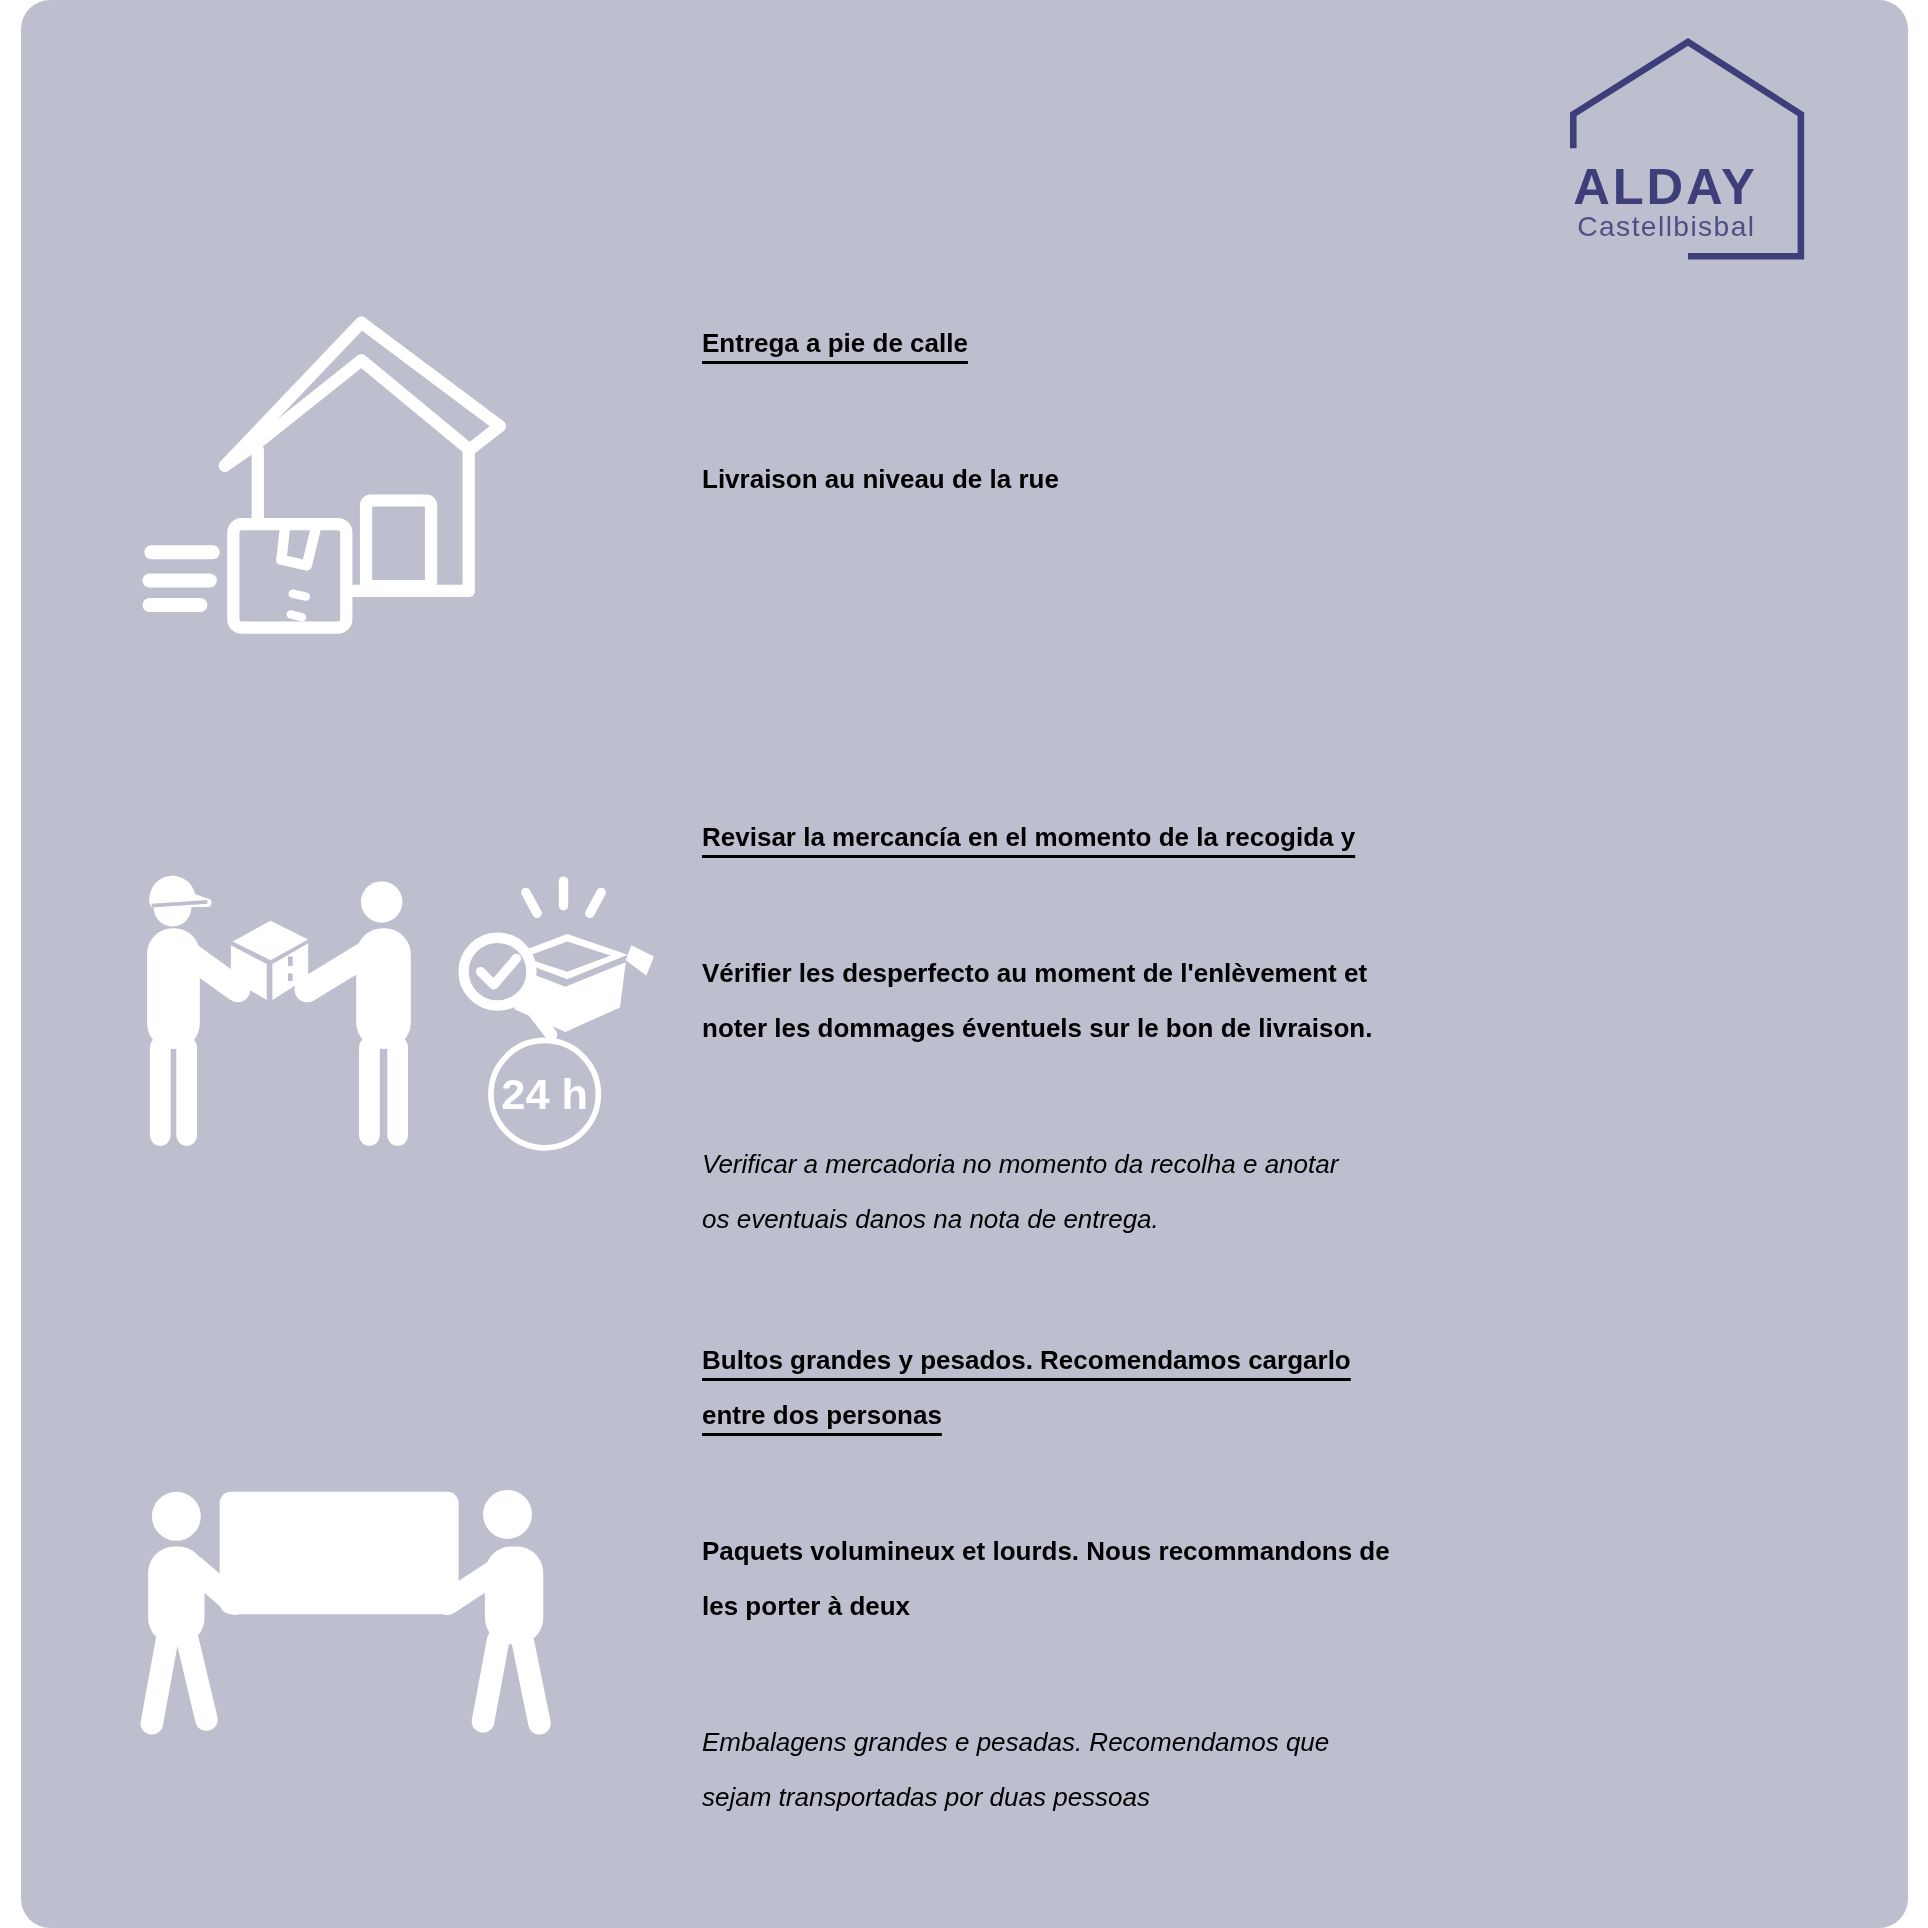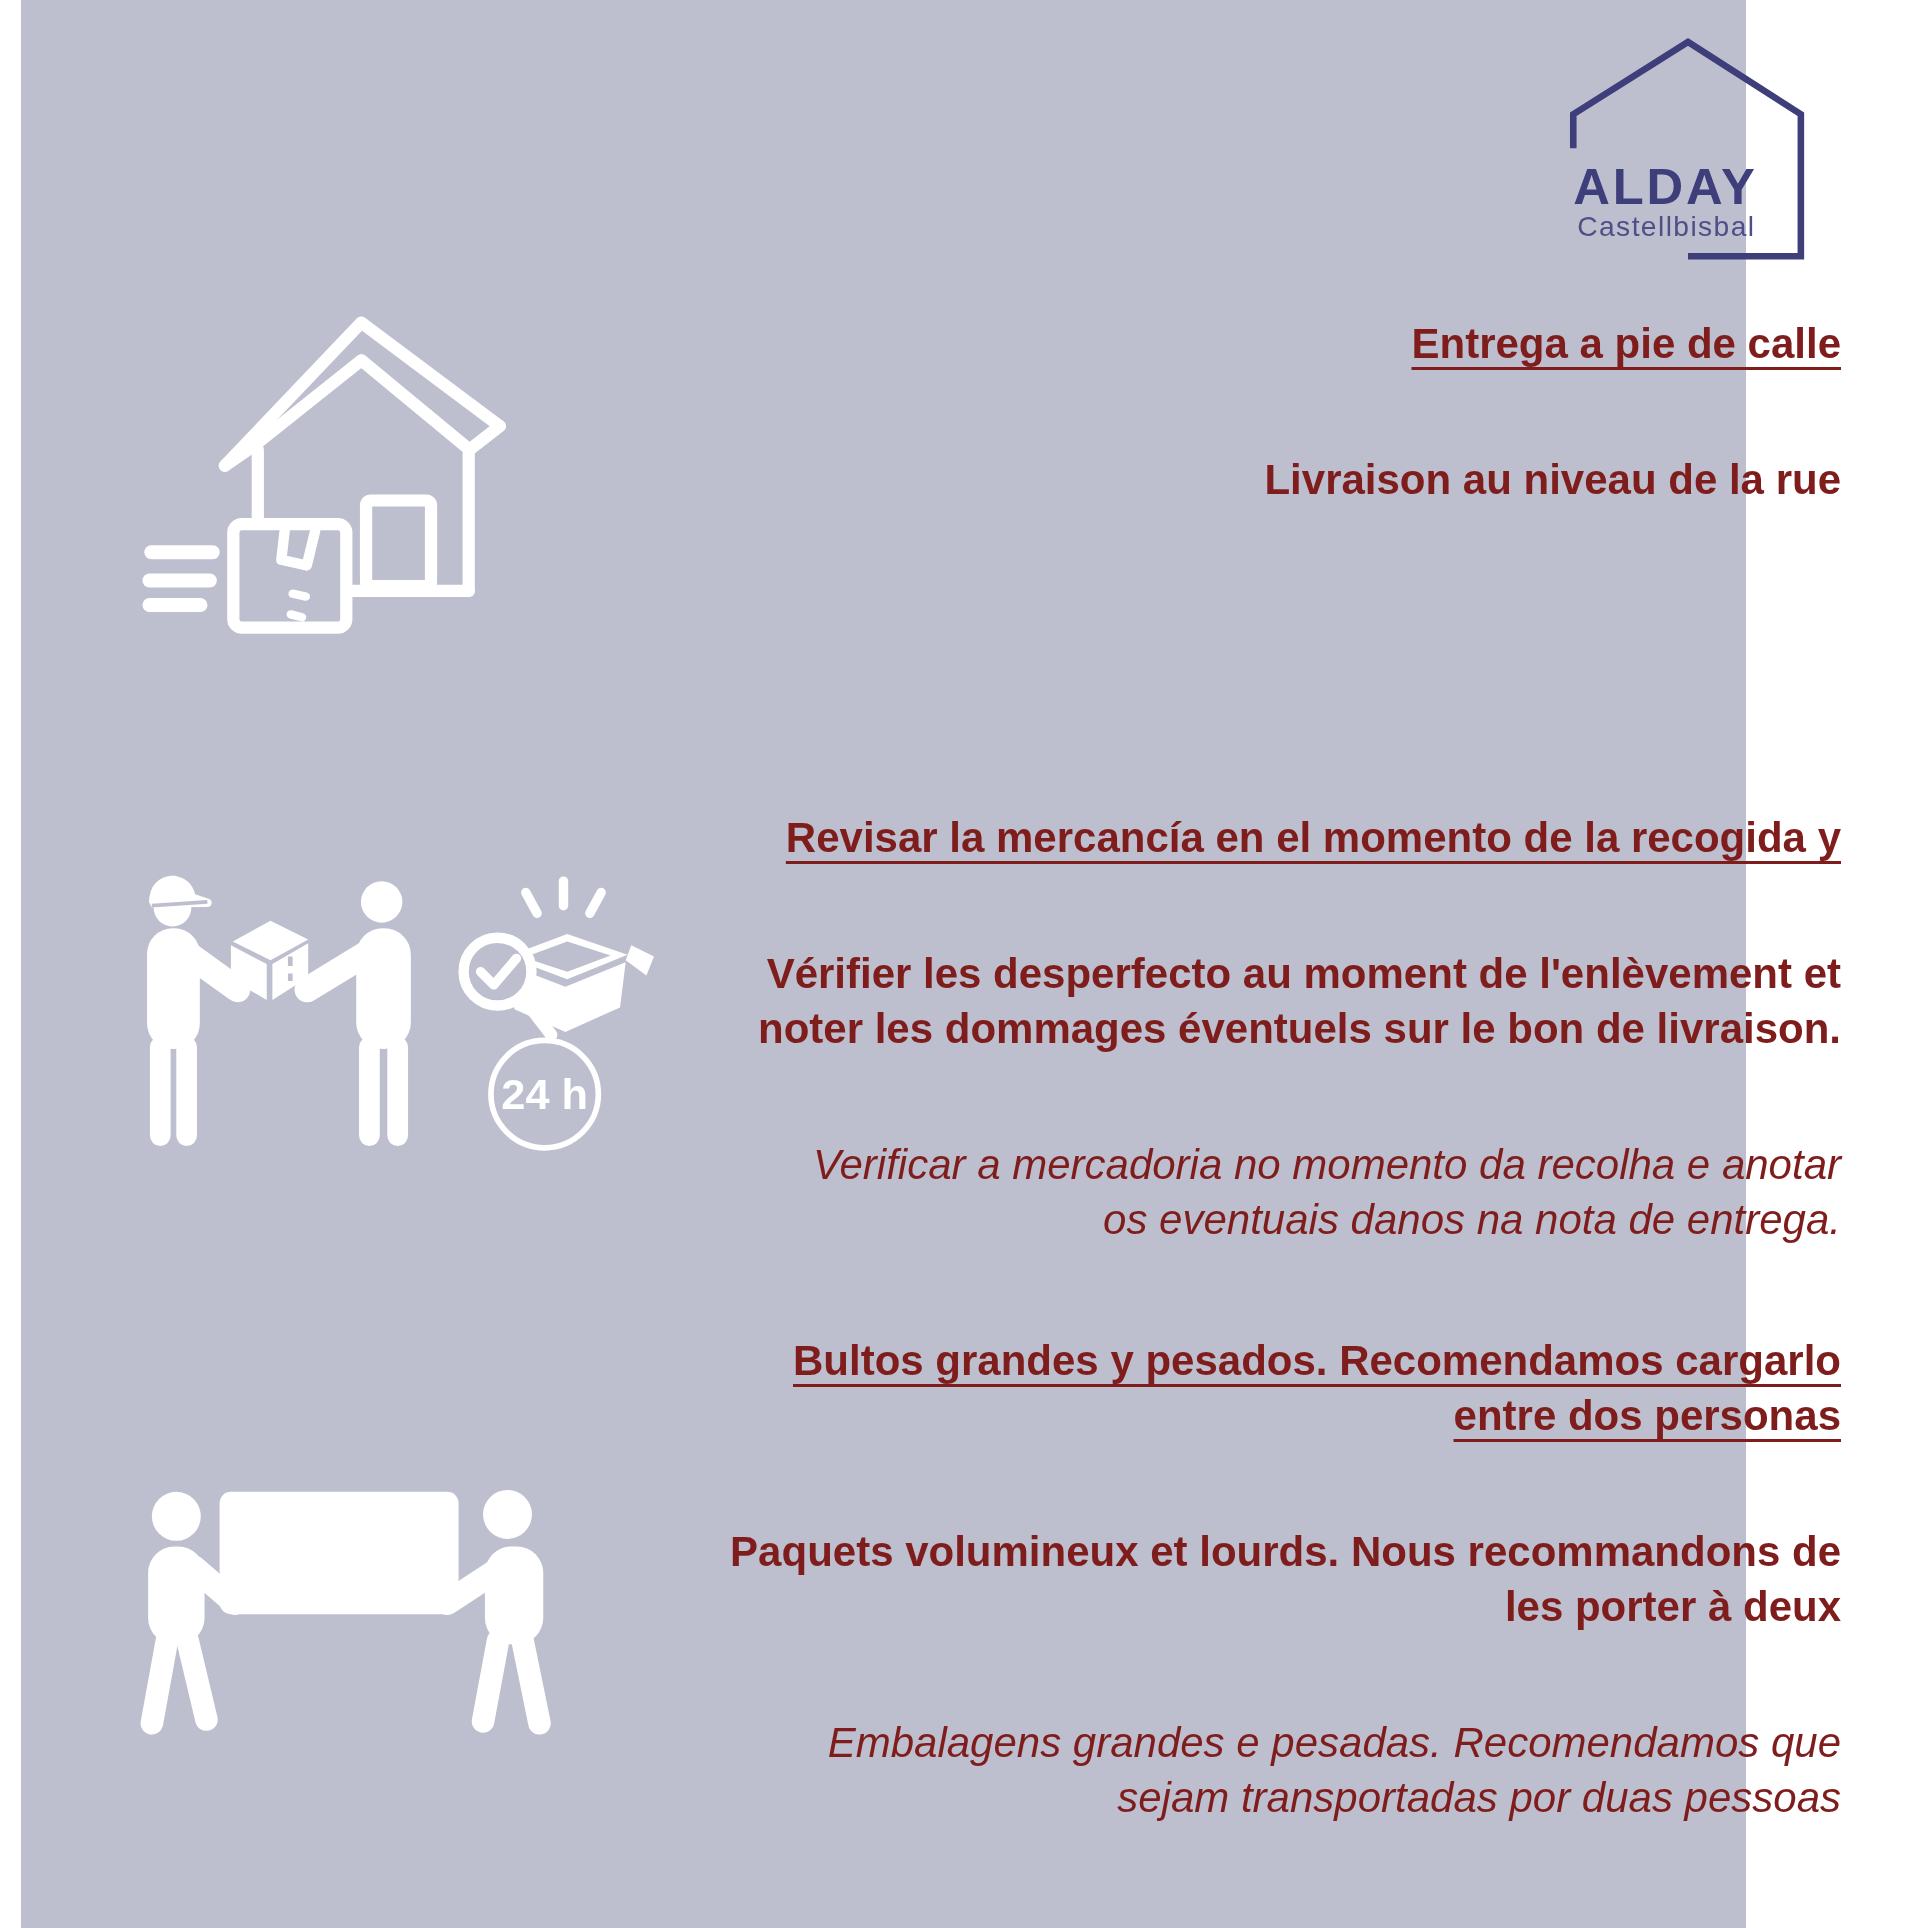--- a/index.html
+++ b/index.html
@@ -1,22 +1,22 @@
 <!DOCTYPE html>
 <html style="font-size:15px"><head>
 <meta charset="utf-8">
 <style>
   html,body{margin:0;padding:0;background:#ffffff;}
   .canvas{position:relative;width:1928px;height:1928px;background:#ffffff;overflow:hidden;
           font-family:"Liberation Sans", sans-serif;}
-  .content{position:absolute;left:21px;top:0;width:1725px;height:1928px;background:#bdbfce;}
+  .content{position:absolute;left:21px;top:0;width:1887px;height:1928px;background:#bdbfce;border-radius:29px;}
   svg{display:block;}
   .abs{position:absolute;}
-  .textblock{position:absolute;left:681px;width:1139px;color:#7f1d1d;
-             font-size:42px;line-height:55px;text-align:right;}
+  .textblock{position:absolute;left:681px;width:1139px;color:#000000;
+             font-size:26px;line-height:55px;text-align:left;}
   .para{margin:0;}
   .para + .para{margin-top:81px;}
   .line{display:block;}
   .line-es{font-weight:700;text-decoration:underline;
            text-decoration-thickness:2.8px;text-underline-offset:8.5px;}
   .line-fr{font-weight:700;}
   .line-pt{font-style:italic;font-weight:400;}
   .logo-brand{font-weight:700;letter-spacing:3px;}
   .logo-loc{letter-spacing:1.5px;}
   .badge-text{font-weight:700;}

